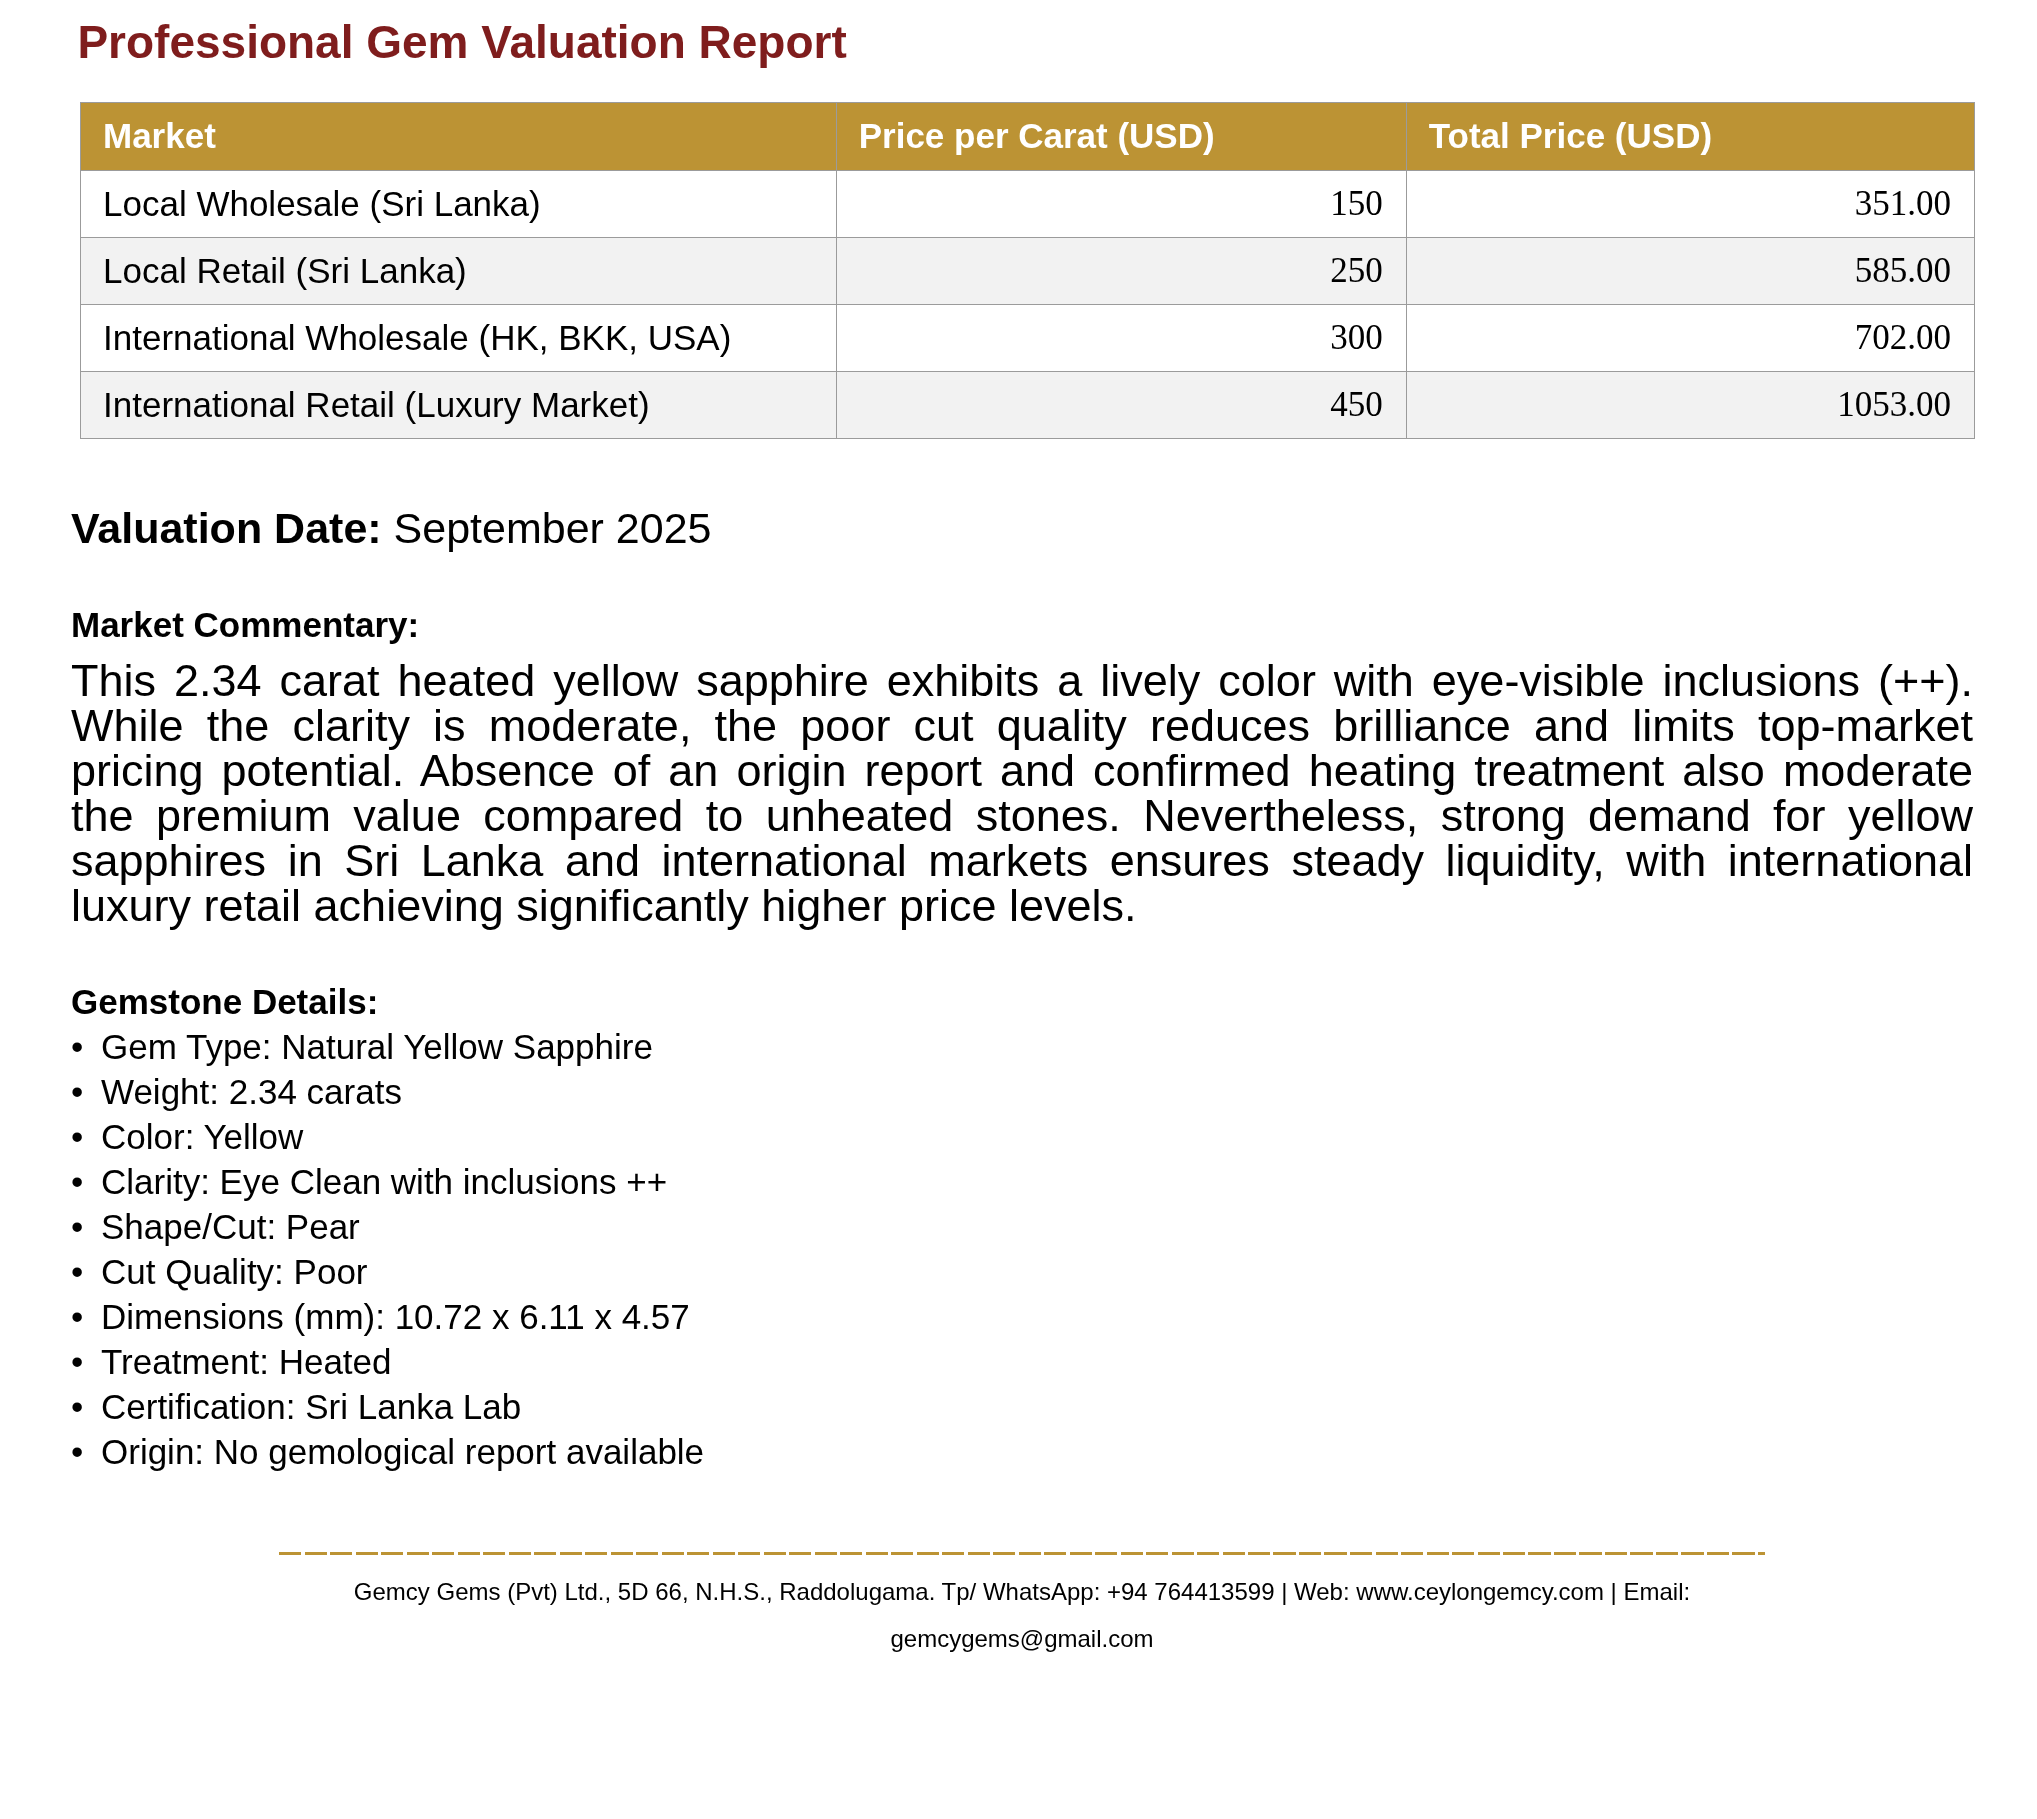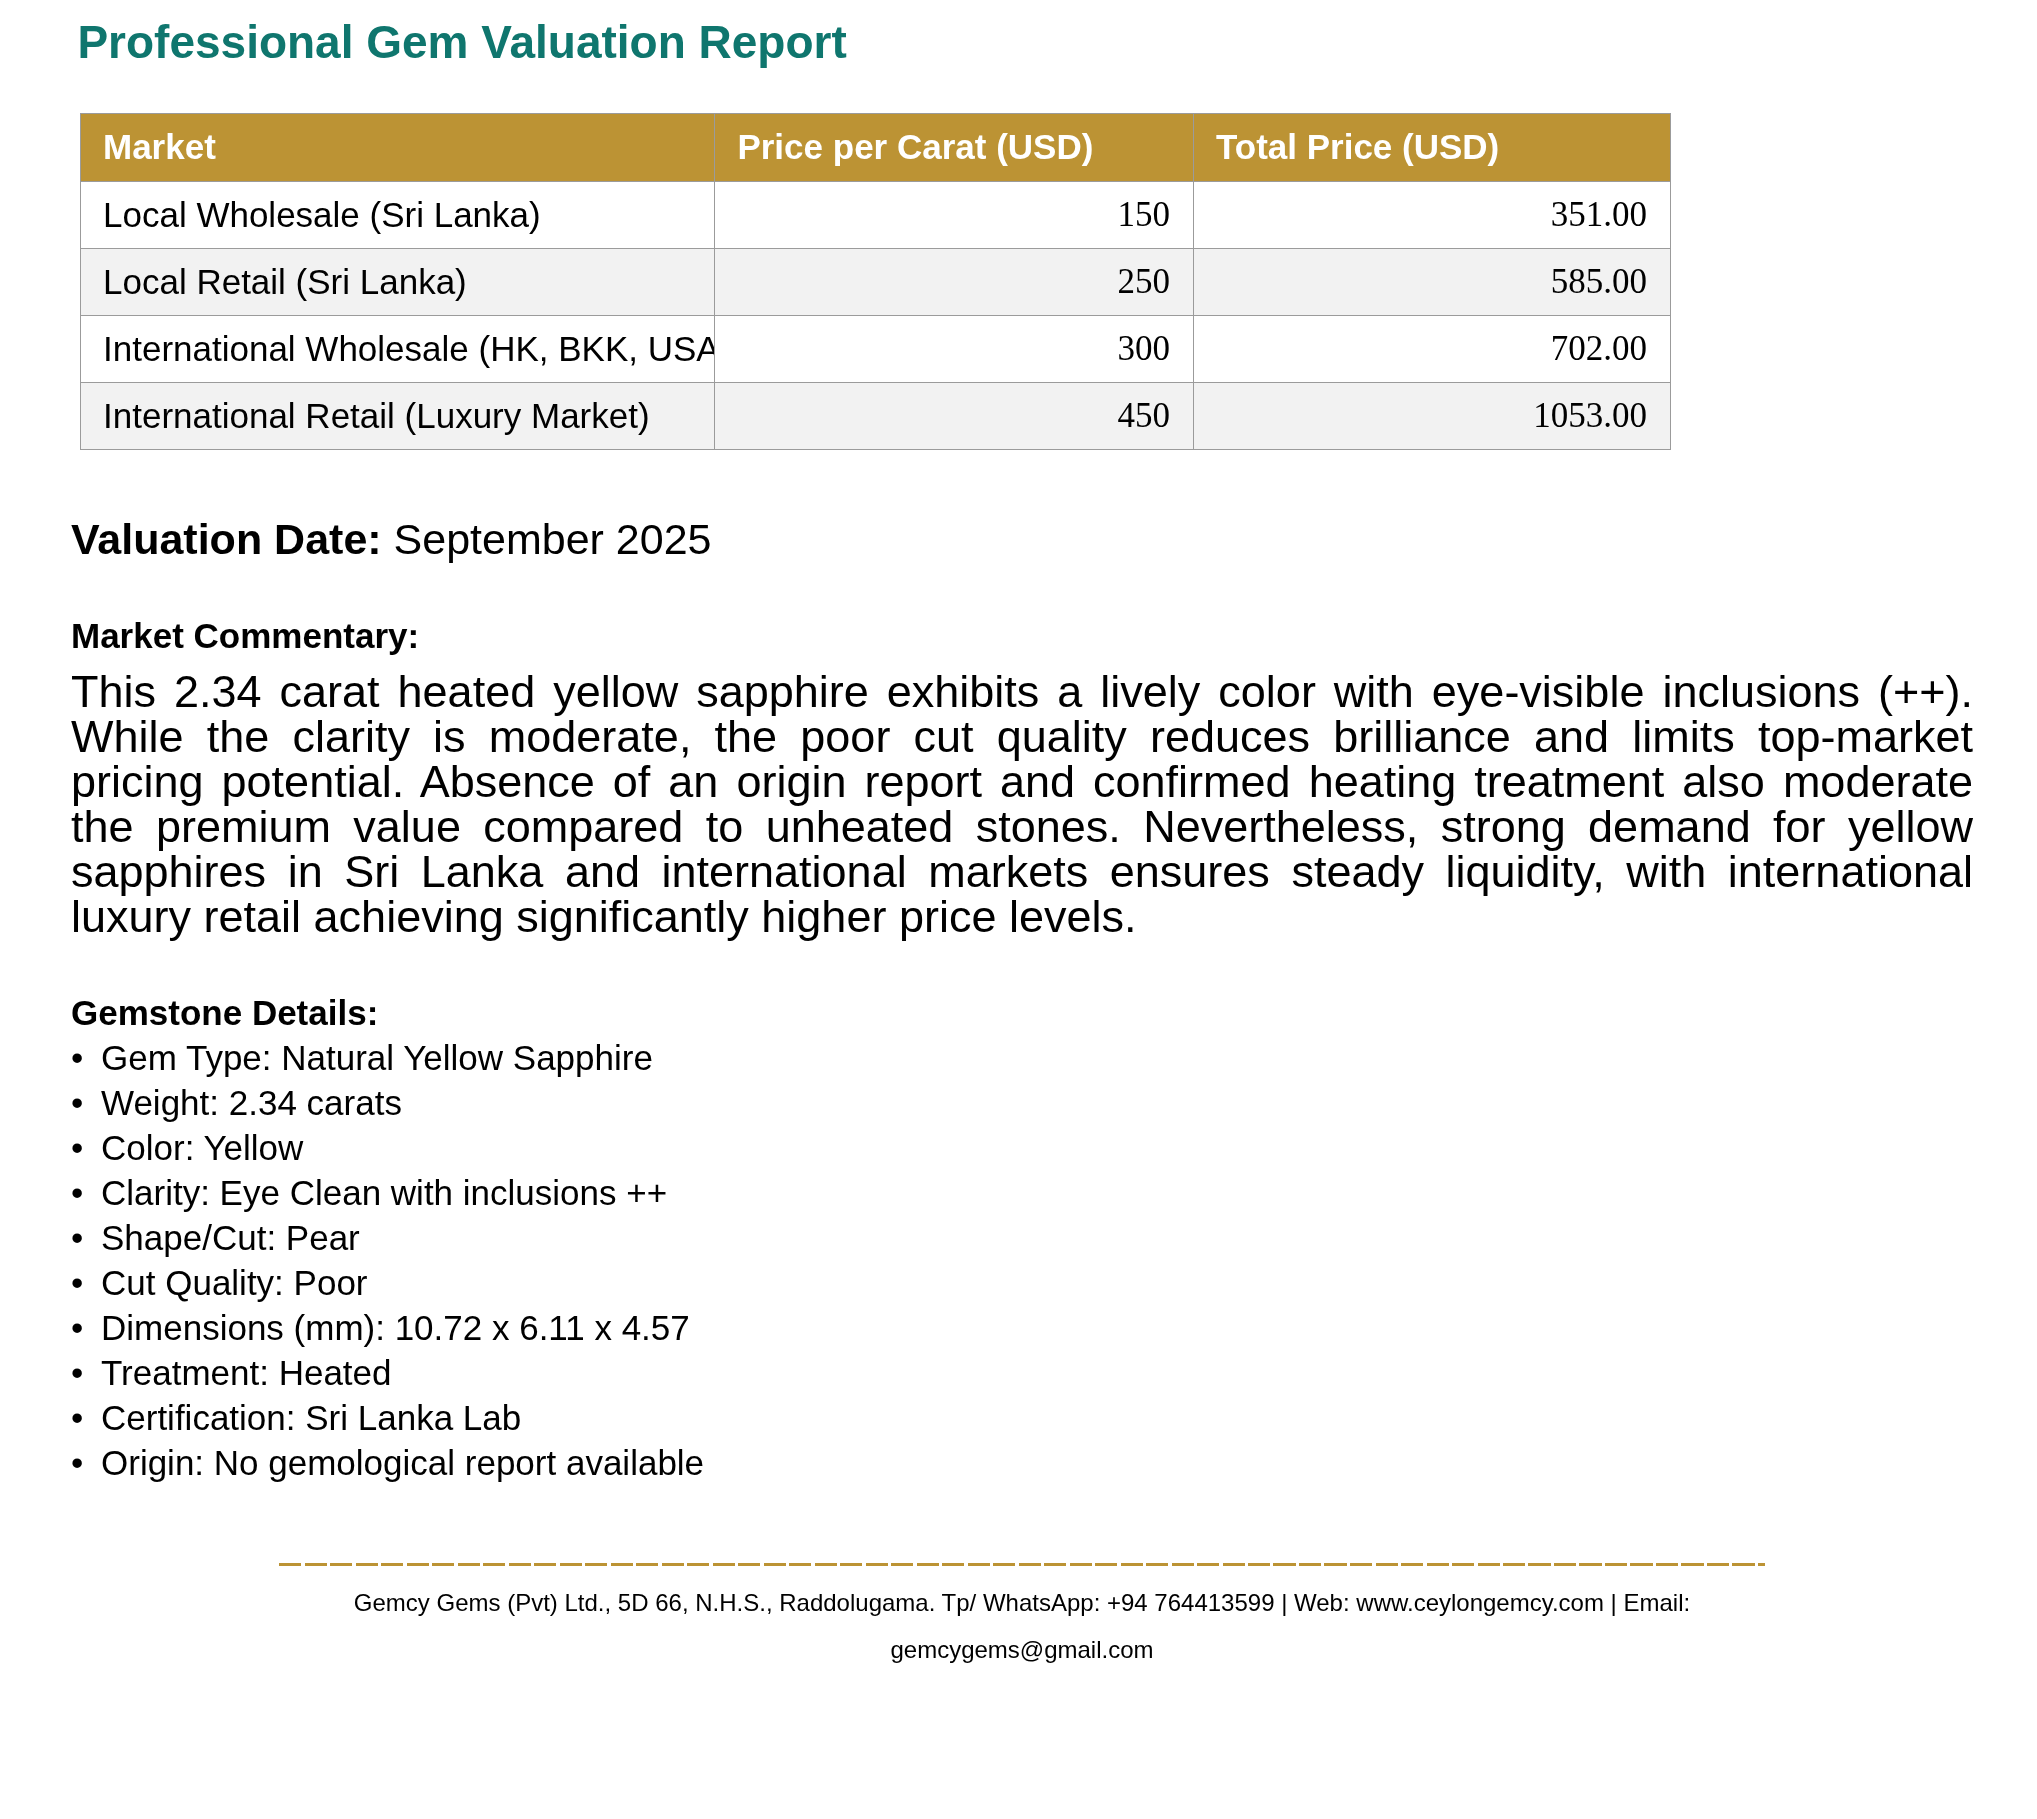--- a/index.html
+++ b/index.html
@@ -12,34 +12,34 @@
     color: #000000;
     overflow: hidden;
     box-sizing: border-box;
     padding: 0 64px 0 71px;
   }
   .report-title {
     margin: 14.5px 0 0 6.4px;
     font-size: 46px;
     line-height: 54px;
     font-weight: bold;
-    color: #0f766e;
+    color: #7f1d1d;
   }
   .value-banner {
     margin-top: 123px;
     height: 45px;
     line-height: 45px;
     background: #F0F0F0;
     text-align: center;
     font-size: 33px;
     font-weight: bold;
   }
   table.market-table {
-    margin: 44px 0 0 9px;
-    width: 1591px;
+    margin: 33px 0 0 9px;
+    width: 1895px;
     border-collapse: collapse;
     table-layout: fixed;
     font-size: 35px;
   }
   .market-table col.c1 { width: 39.9%; }
   .market-table col.c2 { width: 30.1%; }
   .market-table col.c3 { width: 30.0%; }
   .market-table th, .market-table td {
     border: 1.8px solid #9b9b9b;
     box-sizing: border-box;

